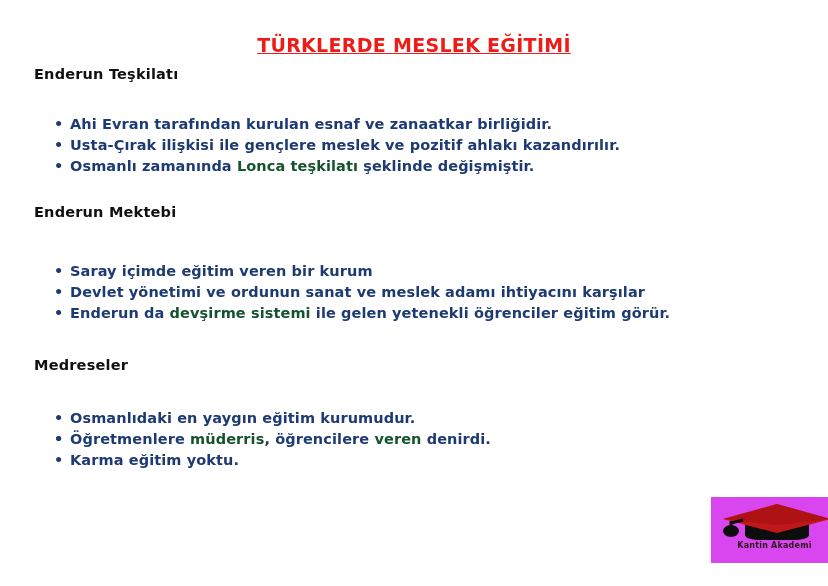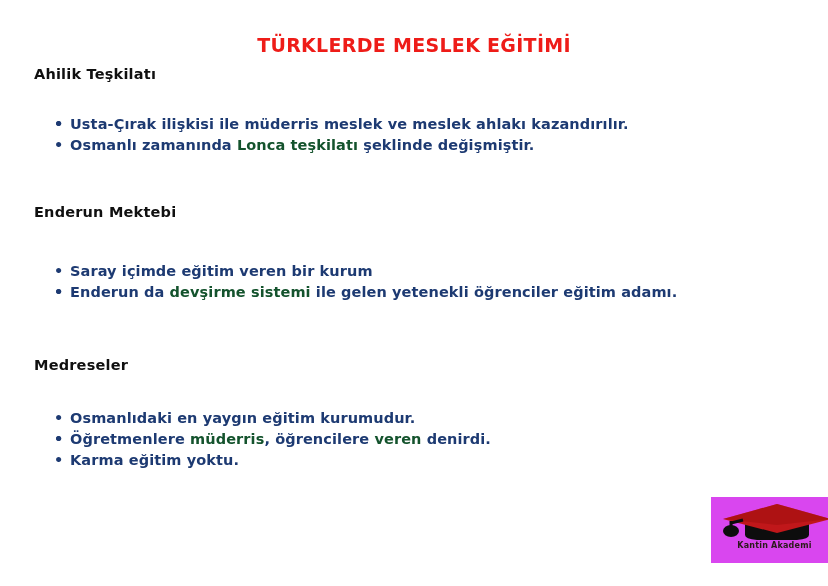--- a/index.html
+++ b/index.html
@@ -22,20 +22,21 @@
     position: absolute;
     top: 34px;
     left: 0;
     width: 828px;
     text-align: center;
     font-size: 19px;
     font-weight: bold;
     color: #ee1c18;
     letter-spacing: 0.3px;
     white-space: nowrap;
+    text-decoration: underline;
   }
   .section {
     position: absolute;
     left: 0;
     width: 828px;
   }
   .section-heading {
     margin-left: 34px;
     font-size: 14.5px;
     font-weight: bold;
@@ -106,38 +107,38 @@
   }
 </style>
 </head>
 <body>
 
 <div class="slide">
 
   <div class="slide-title">TÜRKLERDE MESLEK EĞİTİMİ</div>
 
   <div class="section" id="section-ahilik">
-    <div class="section-heading">Ahilik Teşkilatı</div>
+    <div class="section-heading">Enderun Teşkilatı</div>
   </div>
   <div id="list-ahilik">
     <ul class="bullet-list">
-        <li class="bullet-item"><span class="dot">•</span></li>
-        <li class="bullet-item"><span class="dot">•</span><span>Usta-Çırak ilişkisi ile müderris meslek ve meslek ahlakı kazandırılır.</span></li>
+        <li class="bullet-item"><span class="dot">•</span><span>Ahi Evran tarafından kurulan esnaf ve zanaatkar birliğidir.</span></li>
+        <li class="bullet-item"><span class="dot">•</span><span>Usta-Çırak ilişkisi ile gençlere meslek ve pozitif ahlakı kazandırılır.</span></li>
         <li class="bullet-item"><span class="dot">•</span><span>Osmanlı zamanında </span><span class="hl">Lonca teşkilatı</span><span> şeklinde değişmiştir.</span></li>
       </ul>
   </div>
 
   <div class="section" id="section-enderun">
     <div class="section-heading">Enderun Mektebi</div>
   </div>
   <div id="list-enderun">
     <ul class="bullet-list">
         <li class="bullet-item"><span class="dot">•</span><span>Saray içimde eğitim veren bir kurum</span></li>
-        <li class="bullet-item"><span class="dot">•</span></li>
-        <li class="bullet-item"><span class="dot">•</span><span>Enderun da </span><span class="hl">devşirme sistemi</span><span> ile gelen yetenekli öğrenciler eğitim adamı.</span></li>
+        <li class="bullet-item"><span class="dot">•</span><span>Devlet yönetimi ve ordunun sanat ve meslek adamı ihtiyacını karşılar</span></li>
+        <li class="bullet-item"><span class="dot">•</span><span>Enderun da </span><span class="hl">devşirme sistemi</span><span> ile gelen yetenekli öğrenciler eğitim görür.</span></li>
       </ul>
   </div>
 
   <div class="section" id="section-medreseler">
     <div class="section-heading">Medreseler</div>
   </div>
   <div id="list-medreseler">
     <ul class="bullet-list">
         <li class="bullet-item"><span class="dot">•</span><span>Osmanlıdaki en yaygın eğitim kurumudur.</span></li>
         <li class="bullet-item"><span class="dot">•</span></li>

